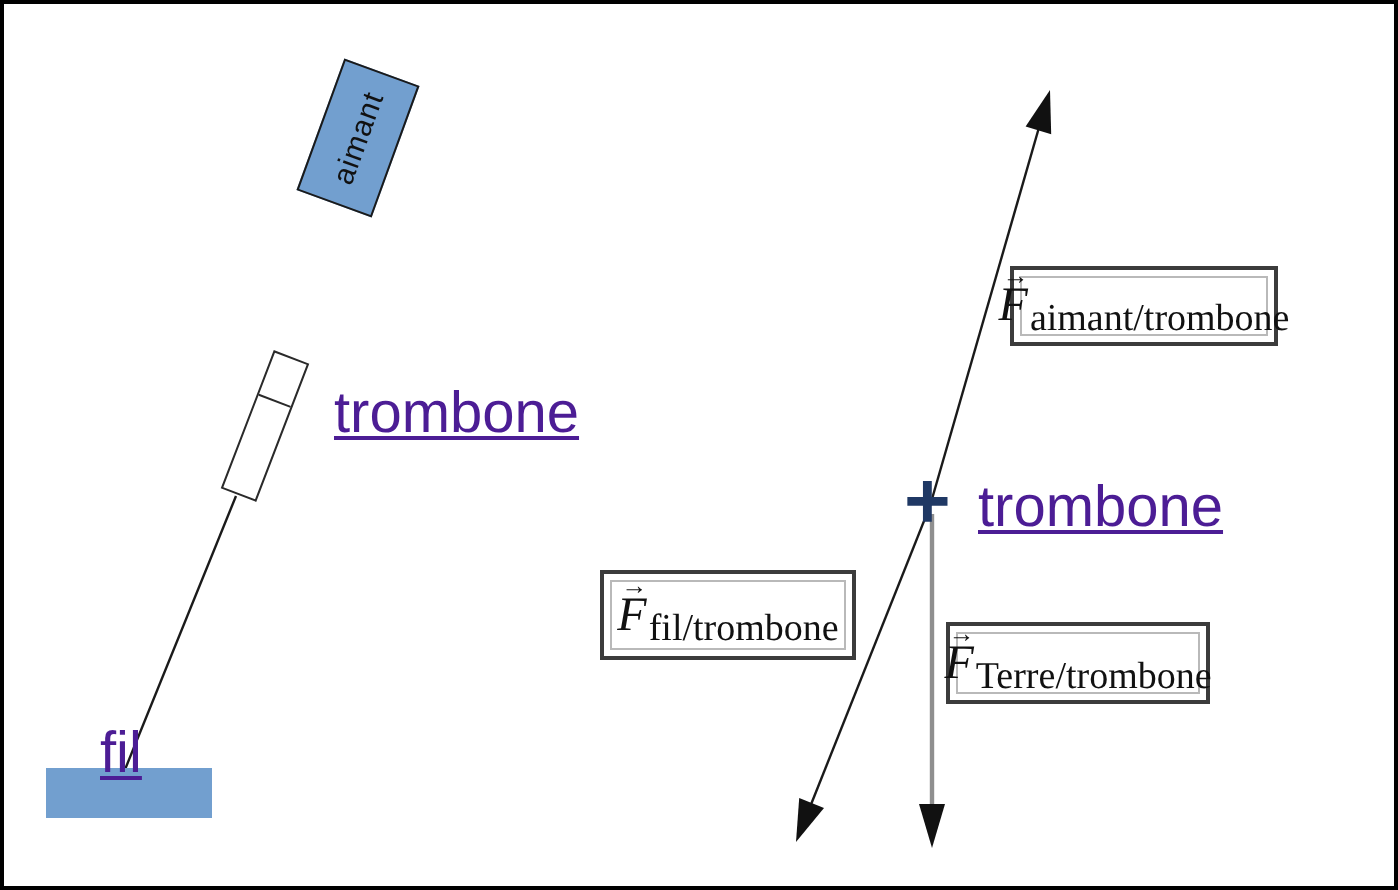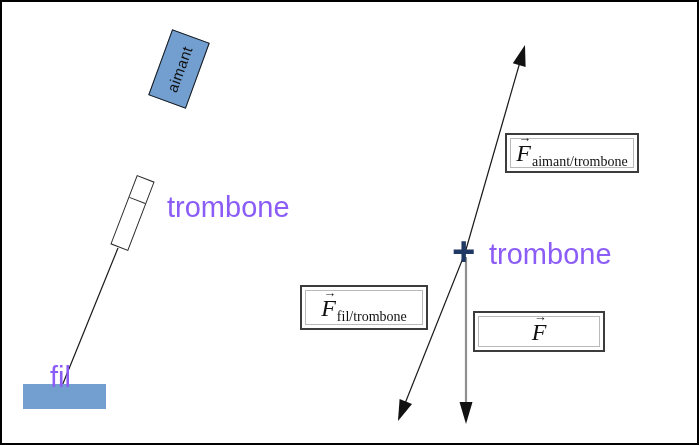--- a/index.html
+++ b/index.html
@@ -7,21 +7,21 @@
   #canvas {
     position:relative; width:699px; height:445px; background:#ffffff;
     font-family:"Liberation Sans", sans-serif; overflow:hidden;
   }
   #frame {
     position:absolute; inset:0; border:2px solid #000000;
     pointer-events:none; z-index:50;
   }
   #lines { position:absolute; left:0; top:0; z-index:1; }
 
-  .lbl { position:absolute; color:#8b5cf6; font-size:29px; line-height:32px; white-space:nowrap; z-index:10; }
+  .lbl { position:absolute; color:#4c1d95; font-size:29px; line-height:32px; white-space:nowrap; z-index:10;text-decoration:underline; }
 
   
   #magnet {
     position:absolute; left:144px; top:49px; width:70px; height:40px;
     background:#729fcf; border:1px solid #1a1a1a;
     transform:rotate(-70deg);
     display:flex; align-items:center; justify-content:center; z-index:5;
   }
   #magnet span { font-size:15px; color:#111; letter-spacing:0.5px; }
   #paperclip {
@@ -50,21 +50,21 @@
   .fbox-inner {
     height:100%; border:1px solid #b9b9b9;
     display:flex; align-items:center; justify-content:center;
   }
   .frow { white-space:nowrap; font-family:"Liberation Serif", serif; color:#111; }
   .fvec { position:relative; display:inline-block; font-style:italic; font-size:24px; line-height:26px; }
   .farrow {
     position:absolute; top:-9px; left:2px; font-style:normal;
     font-size:13px; line-height:13px; letter-spacing:-1px; color:#111;
   }
-  .fsub { font-size:14px; position:relative; top:5px; margin-left:1px; }
+  .fsub { font-size:19px; position:relative; top:5px; margin-left:1px; }
 
   .fbox-aimant { left:505px; top:133px; width:134px; height:40px; }
   .fbox-fil    { left:300px; top:285px; width:128px; height:45px; }
   .fbox-terre  { left:473px; top:311px; width:132px; height:41px; }
 </style>
 </head>
 <body>
 
 <div id="canvas">
 
@@ -112,19 +112,19 @@
     <div class="fbox-inner">
       <span class="frow">
         <span class="fvec">F<span class="farrow">→</span></span><span class="fsub">fil/trombone</span>
       </span>
     </div>
   </div>
 
   <div class="fbox fbox-terre">
     <div class="fbox-inner">
       <span class="frow">
-        <span class="fvec">F<span class="farrow">→</span></span>
+        <span class="fvec">F<span class="farrow">→</span></span><span class="fsub">Terre/trombone</span>
       </span>
     </div>
   </div>
 
   <div id="frame"></div>
 </div>
 
 </body></html>

